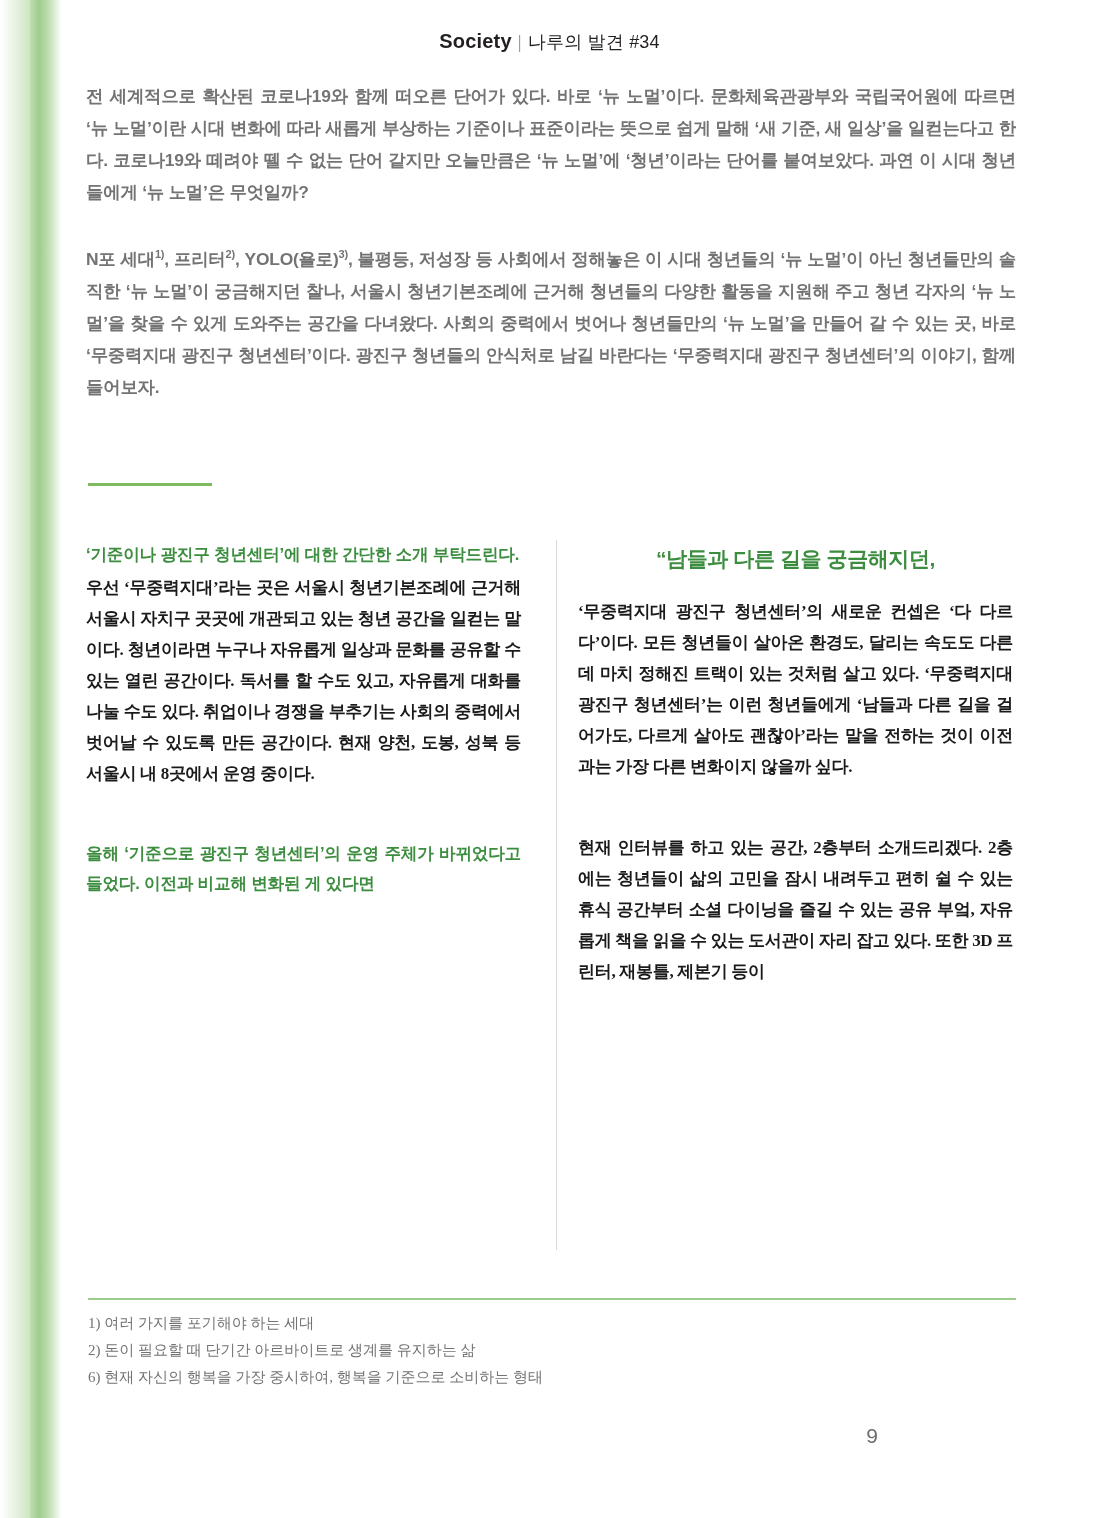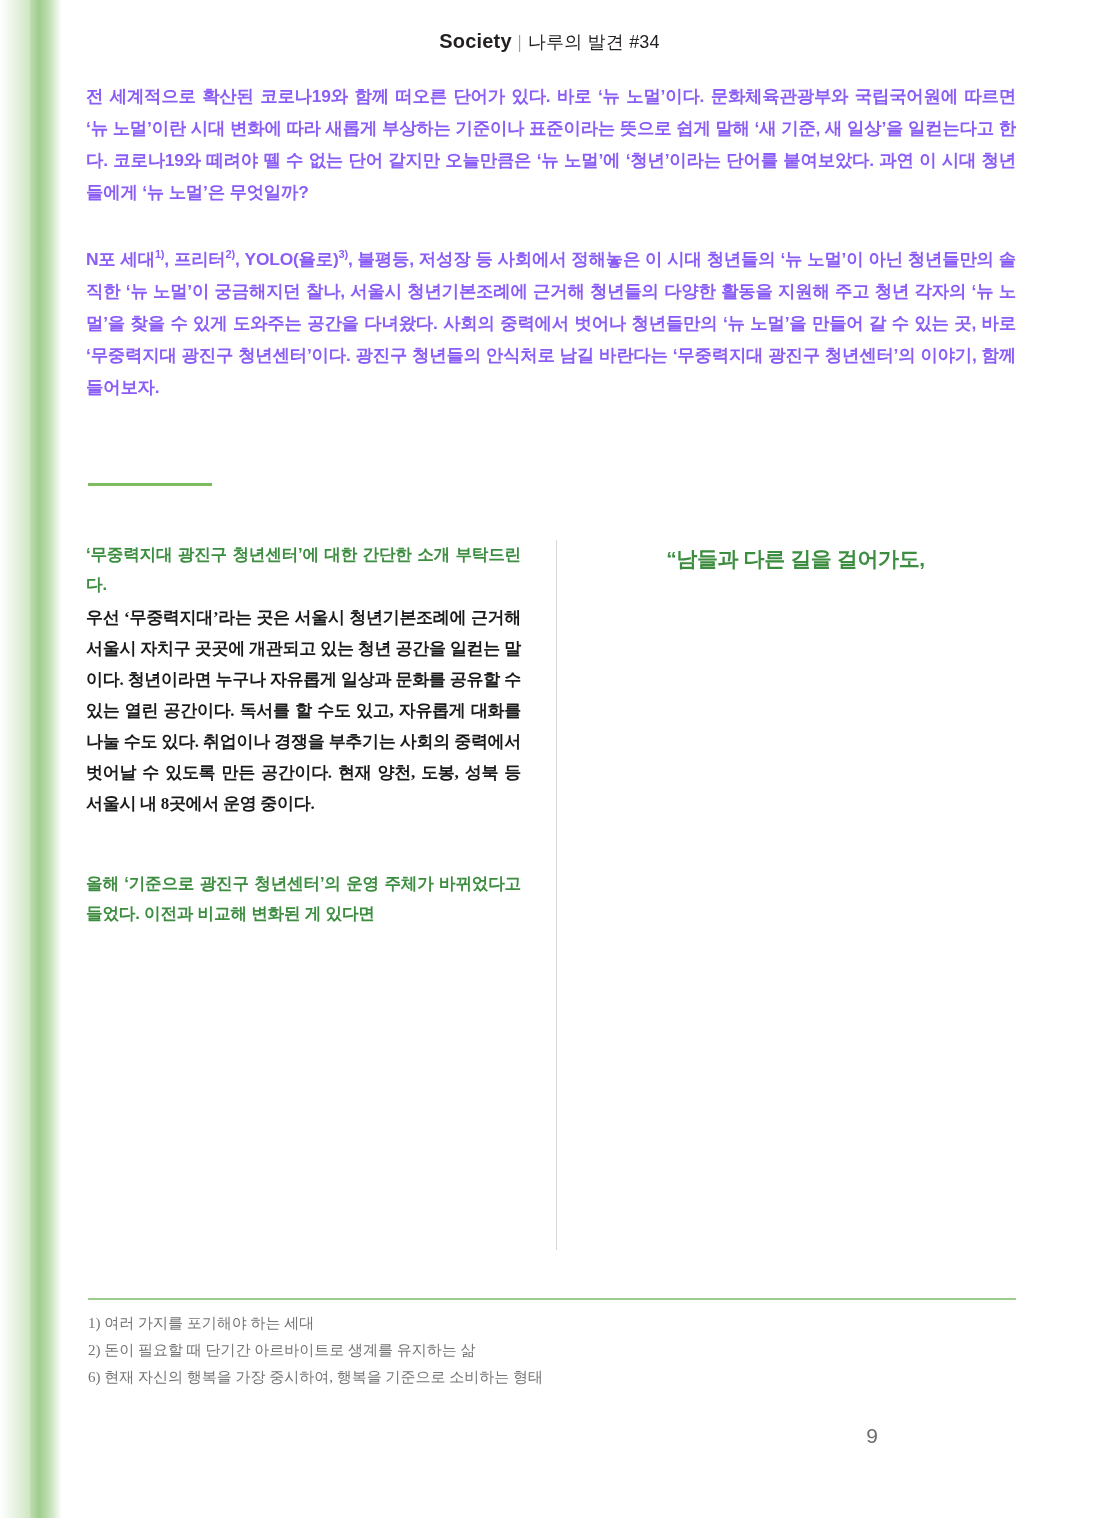--- a/index.html
+++ b/index.html
@@ -69,21 +69,21 @@
 
   
   .intro {
     position: absolute;
     left: 86px;
     top: 80px;
     width: 930px;
     font-family: "Liberation Sans", sans-serif;
     font-size: 17.4px;
     line-height: 32px;
-    color: #8b5cf6;
+    color: #737373;
     text-align: justify;
     font-weight: 600;
     letter-spacing: -0.2px;
   }
   .intro p {
     margin: 0 0 30px 0;
   }
   .sup {
     font-size: 11px;
     vertical-align: super;
@@ -195,33 +195,35 @@
   <div class="intro">
     <p>전 세계적으로 확산된 코로나19와 함께 떠오른 단어가 있다. 바로 ‘뉴 노멀’이다. 문화체육관광부와 국립국어원에 따르면 ‘뉴 노멀’이란 시대 변화에 따라 새롭게 부상하는 기준이나 표준이라는 뜻으로 쉽게 말해 ‘새 기준, 새 일상’을 일컫는다고 한다. 코로나19와 떼려야 뗄 수 없는 단어 같지만 오늘만큼은 ‘뉴 노멀’에 ‘청년’이라는 단어를 붙여보았다. 과연 이 시대 청년들에게 ‘뉴 노멀’은 무엇일까?</p>
     <p><span>N포 세대</span><span class="sup">1)</span><span>, 프리터</span><span class="sup">2)</span><span>, YOLO(욜로)</span><span class="sup">3)</span><span>, 불평등, 저성장 등 사회에서 정해놓은 이 시대 청년들의 ‘뉴 노멀’이 아닌 청년들만의 솔직한 ‘뉴 노멀’이 궁금해지던 찰나, 서울시 청년기본조례에 근거해 청년들의 다양한 활동을 지원해 주고 청년 각자의 ‘뉴 노멀’을 찾을 수 있게 도와주는 공간을 다녀왔다. 사회의 중력에서 벗어나 청년들만의 ‘뉴 노멀’을 만들어 갈 수 있는 곳, 바로 ‘무중력지대 광진구 청년센터’이다. 광진구 청년들의 안식처로 남길 바란다는 ‘무중력지대 광진구 청년센터’의 이야기, 함께 들어보자.</span></p>
   </div>
 
   <div class="rule"></div>
   <div class="divider-v"></div>
 
   <div class="col col-left">
     <div class="block">
-      <p class="q">‘무중력지대 광진구 청년센터’에 대한 간단한 소개 부탁드린다.</p>
+      <p class="q">‘기준이나 광진구 청년센터’에 대한 간단한 소개 부탁드린다.</p>
       <p class="a">우선 ‘무중력지대’라는 곳은 서울시 청년기본조례에 근거해 서울시 자치구 곳곳에 개관되고 있는 청년 공간을 일컫는 말이다. 청년이라면 누구나 자유롭게 일상과 문화를 공유할 수 있는 열린 공간이다. 독서를 할 수도 있고, 자유롭게 대화를 나눌 수도 있다. 취업이나 경쟁을 부추기는 사회의 중력에서 벗어날 수 있도록 만든 공간이다. 현재 양천, 도봉, 성북 등 서울시 내 8곳에서 운영 중이다.</p>
     </div>
     <div class="block">
       <p class="q">올해 ‘기준으로 광진구 청년센터’의 운영 주체가 바뀌었다고 들었다. 이전과 비교해 변화된 게 있다면</p>
     </div>
   </div>
 
   <div class="col col-right">
     <div class="block">
-      <p class="pull">“남들과 다른 길을 걸어가도,</p>
-    </div>
-    <div class="block">
+      <p class="pull">“남들과 다른 길을 궁금해지던,</p>
+      <p class="a">‘무중력지대 광진구 청년센터’의 새로운 컨셉은 ‘다 다르다’이다. 모든 청년들이 살아온 환경도, 달리는 속도도 다른데 마치 정해진 트랙이 있는 것처럼 살고 있다. ‘무중력지대 광진구 청년센터’는 이런 청년들에게 ‘남들과 다른 길을 걸어가도, 다르게 살아도 괜찮아’라는 말을 전하는 것이 이전과는 가장 다른 변화이지 않을까 싶다.</p>
+    </div>
+    <div class="block">
+      <p class="a">현재 인터뷰를 하고 있는 공간, 2층부터 소개드리겠다. 2층에는 청년들이 삶의 고민을 잠시 내려두고 편히 쉴 수 있는 휴식 공간부터 소셜 다이닝을 즐길 수 있는 공유 부엌, 자유롭게 책을 읽을 수 있는 도서관이 자리 잡고 있다. 또한 3D 프린터, 재봉틀, 제본기 등이</p>
     </div>
   </div>
 
   <div class="fn-rule"></div>
   <div class="footnotes">
     <div>1) 여러 가지를 포기해야 하는 세대</div>
     <div>2) 돈이 필요할 때 단기간 아르바이트로 생계를 유지하는 삶</div>
     <div>6) 현재 자신의 행복을 가장 중시하여, 행복을 기준으로 소비하는 형태</div>
   </div>
 

